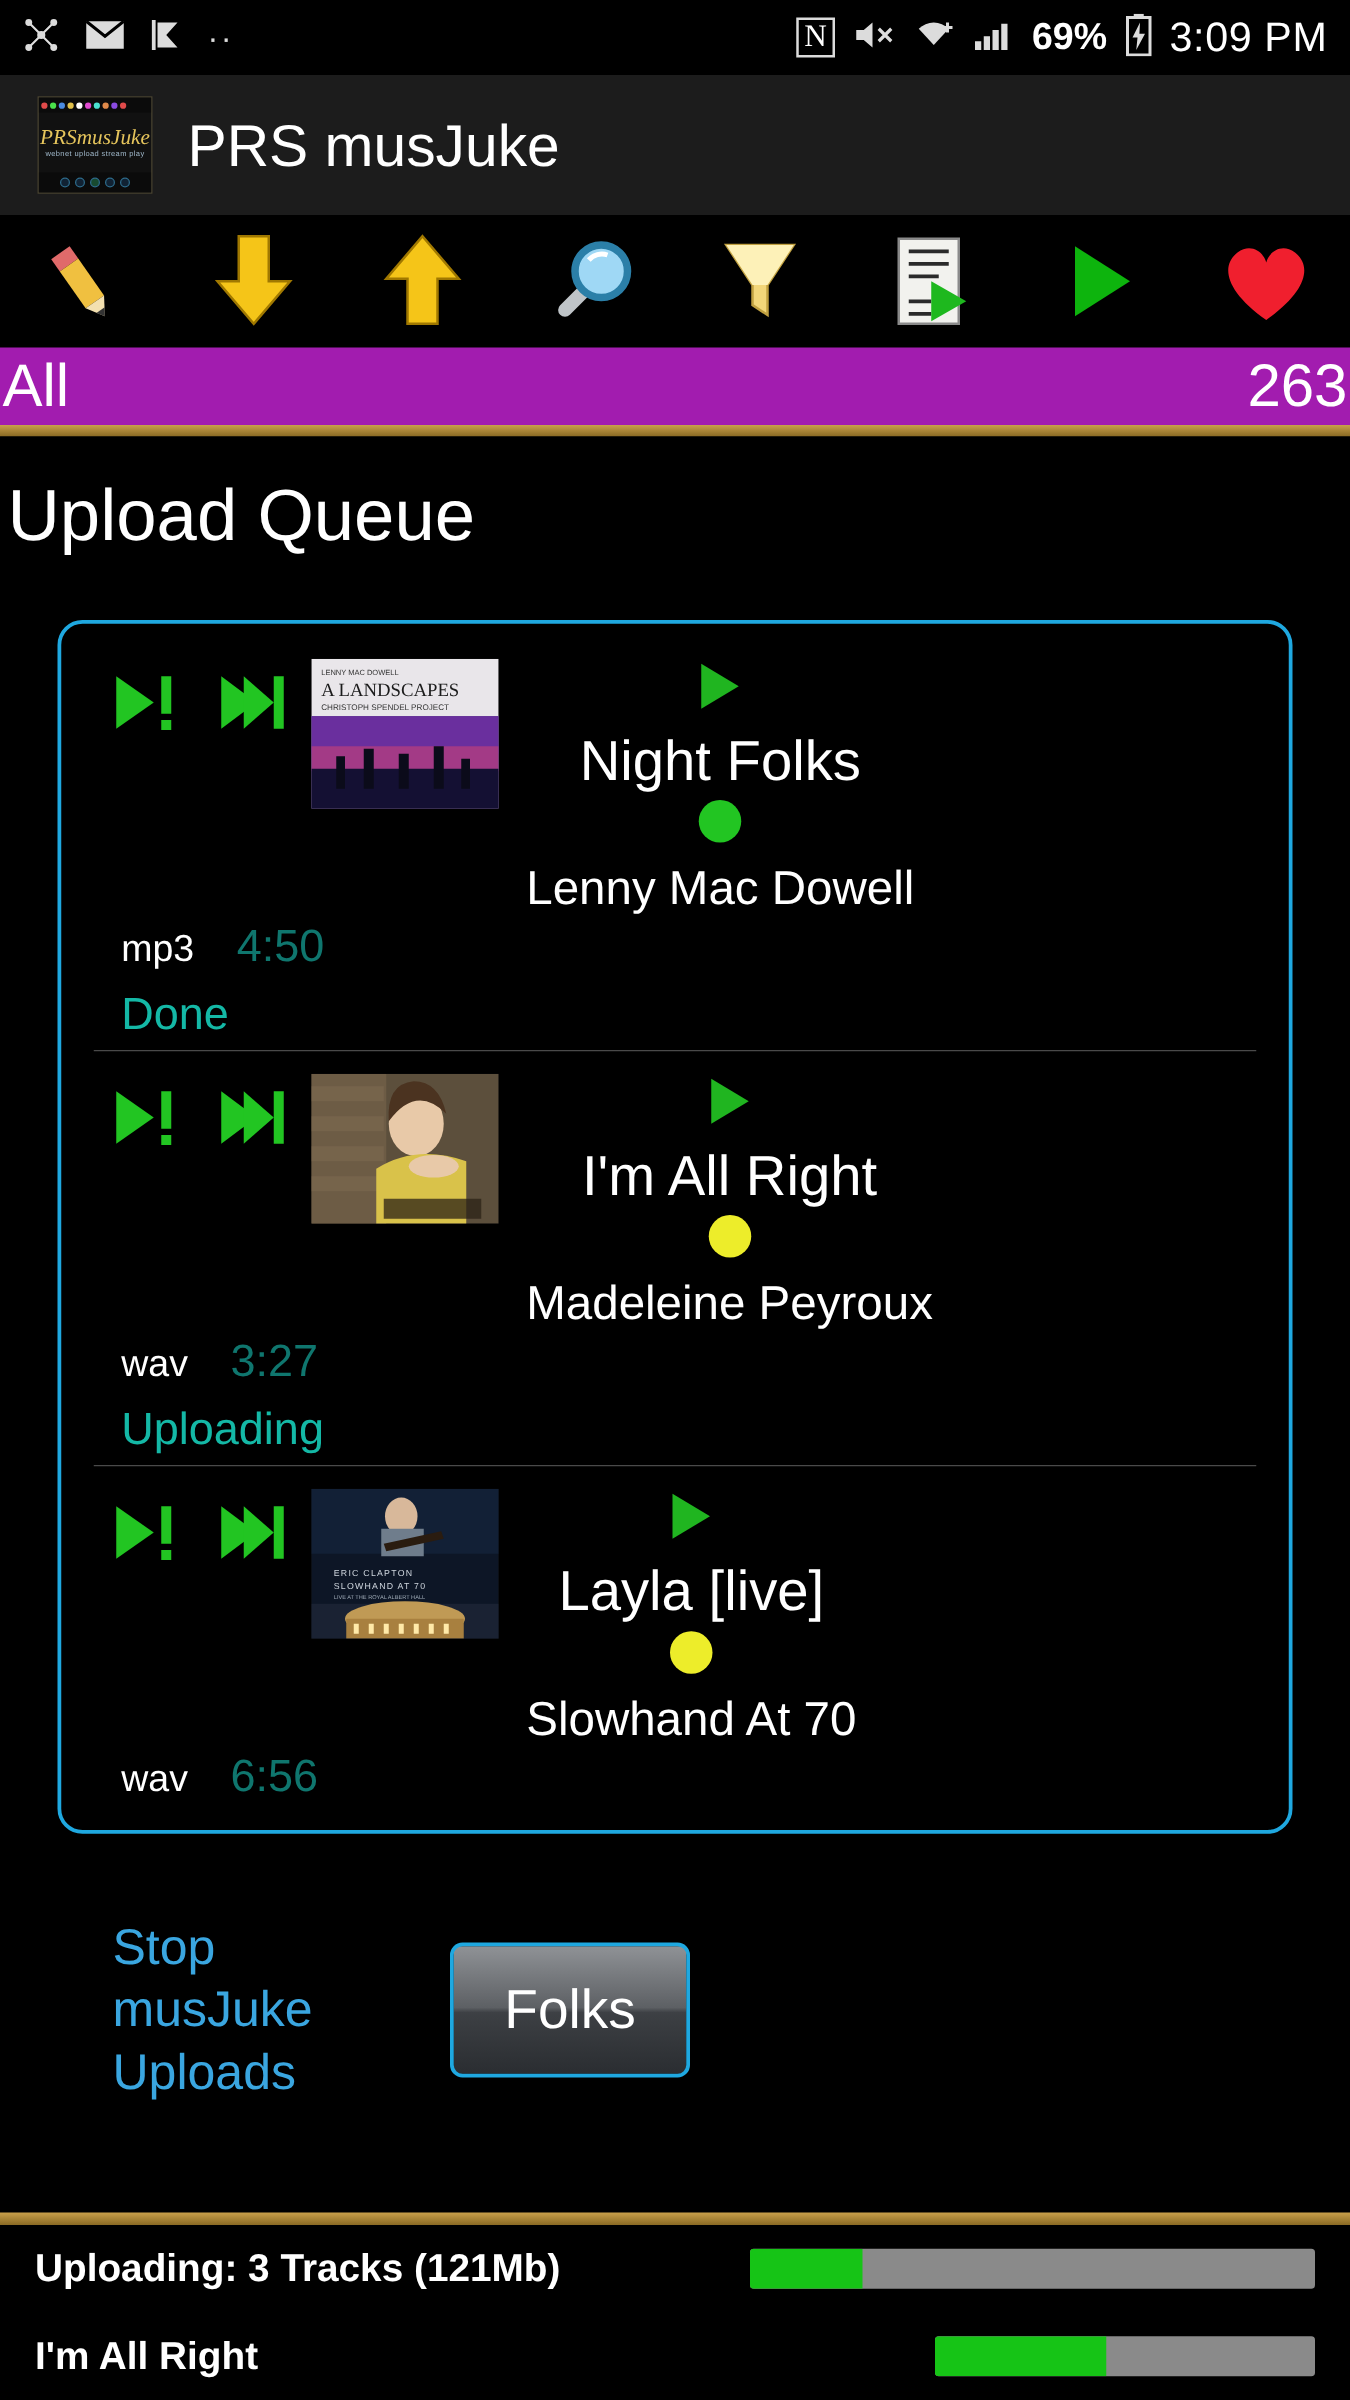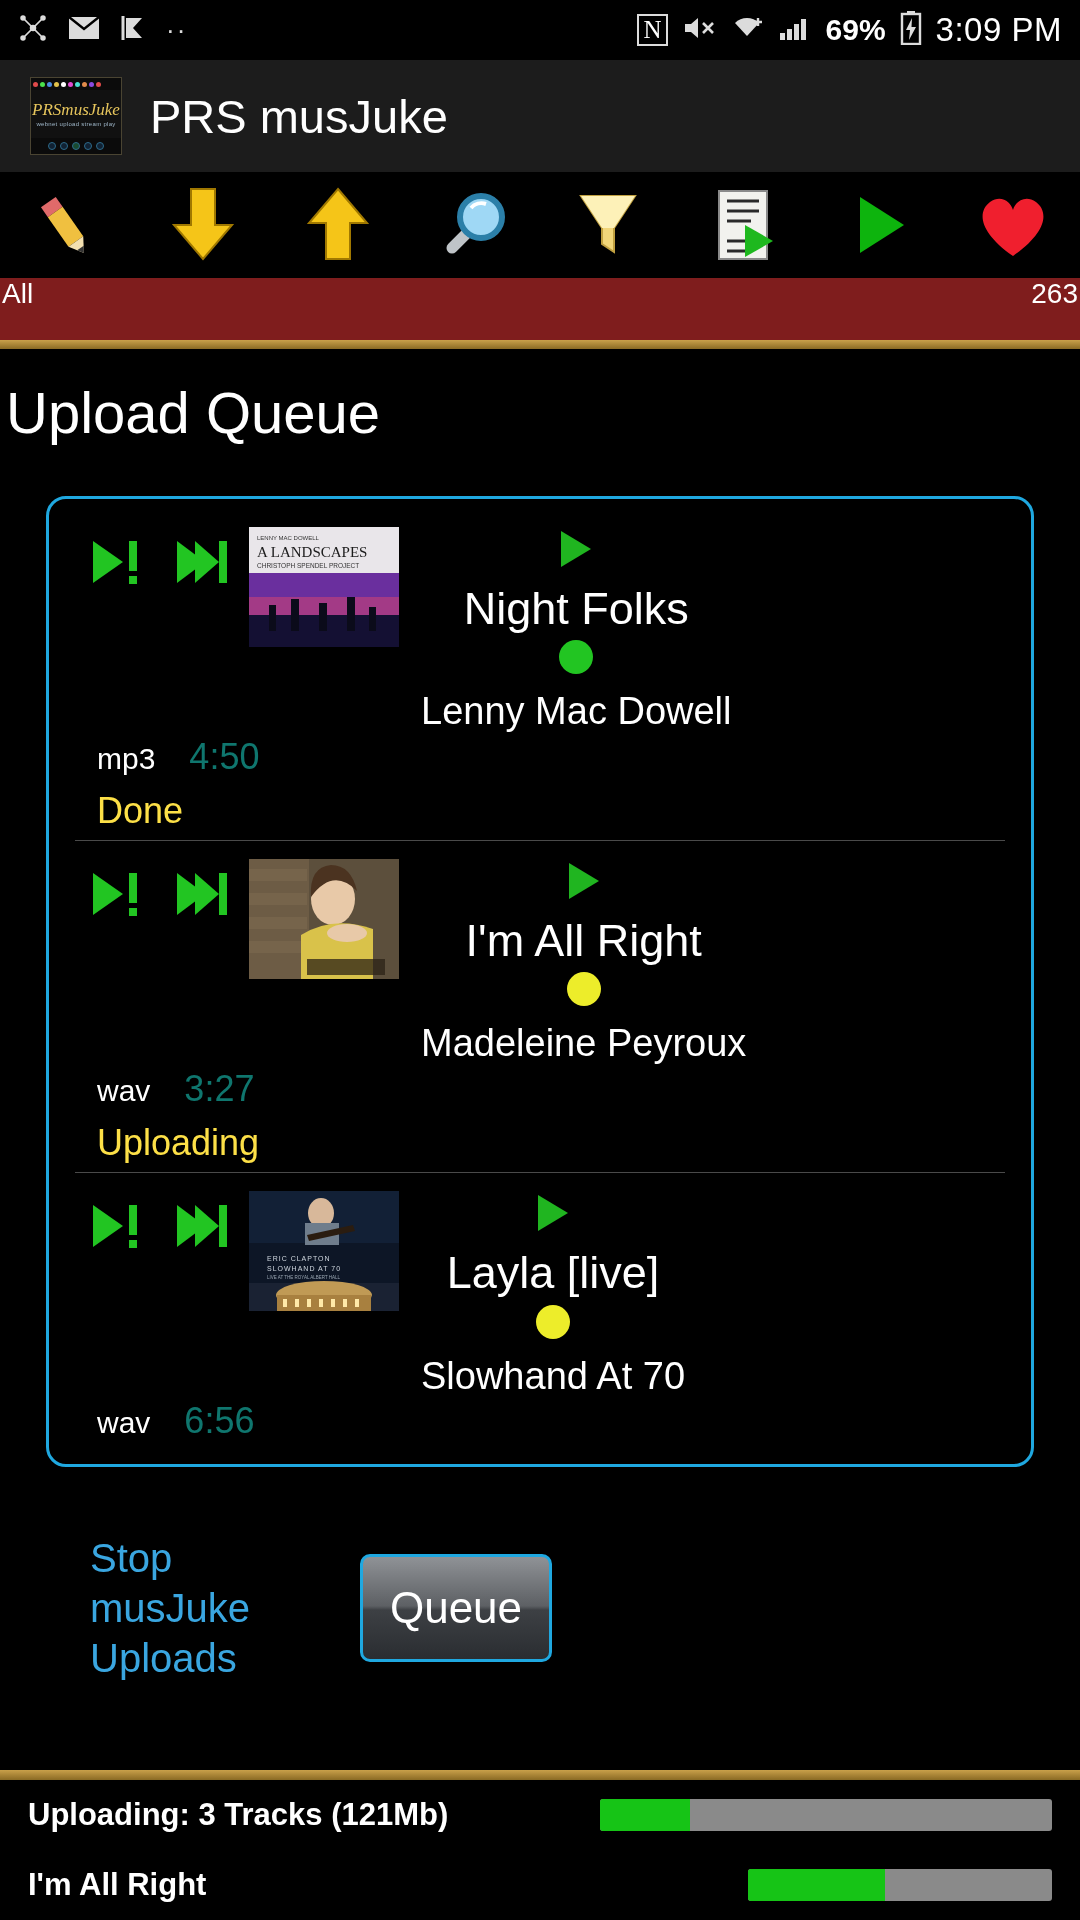--- a/index.html
+++ b/index.html
@@ -59,23 +59,23 @@
     background: #000;
     display: flex;
     align-items: center;
   }
   .tb-item { flex:1; display:flex; align-items:center; justify-content:center; }
   .tb-item svg { display:block; }
 
   
   .filterrow {
     height: 62px;
-    background:#7f1d1d;
-    display:flex; justify-content:space-between;
-    color:#fff; font-size:28px; padding: 0 2px;
+    background:#a21caf;
+    display:flex; align-items:center; justify-content:space-between;
+    color:#fff; font-size:48px; padding: 0 2px;
   }
   .goldbar { height:9px; background: linear-gradient(to bottom,#c9a04a,#8a6a24); }
 
   
   .pagetitle { color:#fff; font-size:58px; padding: 30px 0 0 6px; font-weight:400; }
 
   
   .queue-wrap { padding: 50px 46px 0 46px; }
   .queue {
     border: 3px solid #1fa8e0;
@@ -90,21 +90,21 @@
   .qart .ph { position:absolute; inset:0; }
   .qmeta { padding-left: 22px; display:flex; flex-direction:column; gap: 8px; padding-top: 4px;}
   .qline { display:flex; align-items:center; gap: 18px; flex-direction: column; }
   .qtitle { color:#fff; font-size: 45px; line-height:1.05; }
   .qartist { color:#fff; font-size: 38px; line-height:1.05; }
   .dot { width:34px; height:34px; border-radius:50%; display:inline-block; flex:none; }
   .playtri { width:0;height:0;border-left:30px solid #20b520;border-top:18px solid transparent;border-bottom:18px solid transparent; flex:none;}
   .qrow-bottom { display:flex; align-items:baseline; gap: 34px; padding-left: 22px; margin-top: 4px;}
   .qfmt { color:#fff; font-size:30px; }
   .qdur { color:#0f766e; font-size:36px; }
-  .qstatus { color:#fde047; font-size:36px; padding-left: 22px; margin-top: 12px; }
+  .qstatus { color:#14b8a6; font-size:36px; padding-left: 22px; margin-top: 12px; }
 
   
   .stopwrap { display:flex; align-items:center; padding: 66px 0 0 0; }
   .stoplabel { color:#3aa6e0; font-size:40px; line-height:1.25; width: 330px; padding-left: 90px;}
   .stopbtn {
     margin-left: 30px;
     width: 192px; height: 108px;
     border: 3px solid #1fa8e0; border-radius: 10px;
     background: linear-gradient(to bottom, #8f9296 0%, #5d6064 48%, #3d4044 52%, #2a2d31 100%);
     color:#fff; font-size:44px; display:flex; align-items:center; justify-content:center;
@@ -447,21 +447,21 @@
         <span class="qfmt">wav</span>
         <span class="qdur">6:56</span>
       </div>
     </div>
 
   </div>
 </div>
 
 <div class="stopwrap">
   <div class="stoplabel">Stop musJuke Uploads</div>
-  <div class="stopbtn">Queue</div>
+  <div class="stopbtn">Folks</div>
 </div>
 
 <div class="footer">
   <div class="fgold"></div>
   <div class="frow">
     <span class="flabel">Uploading: 3 Tracks (121Mb)</span>
     <span class="pbar pbar1">
         <span id="p1" style="width: 20%;"></span>
       </span>
   </div>

